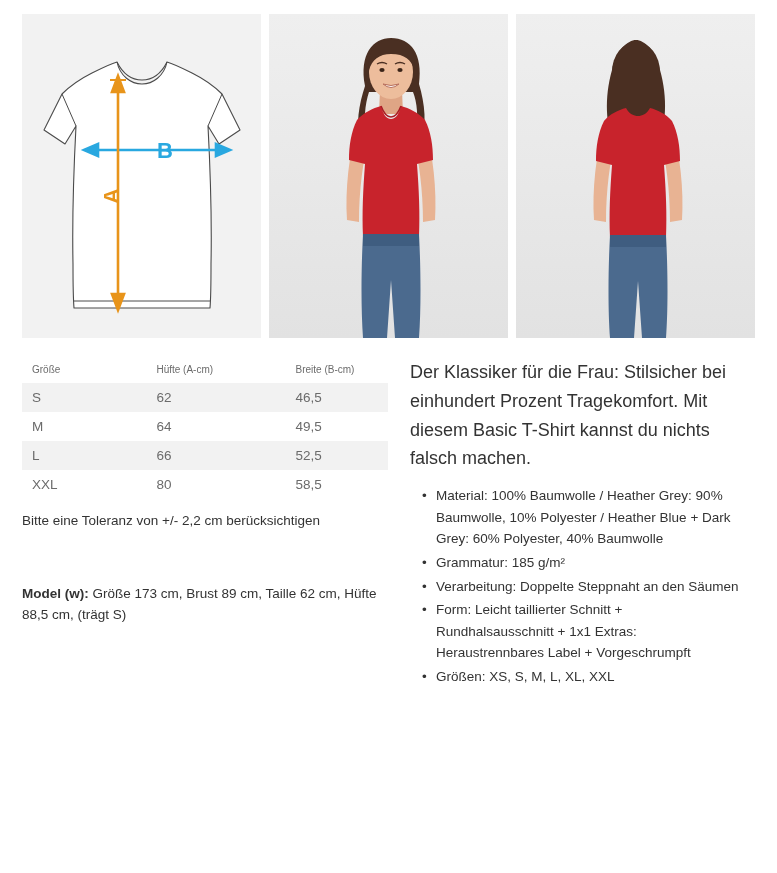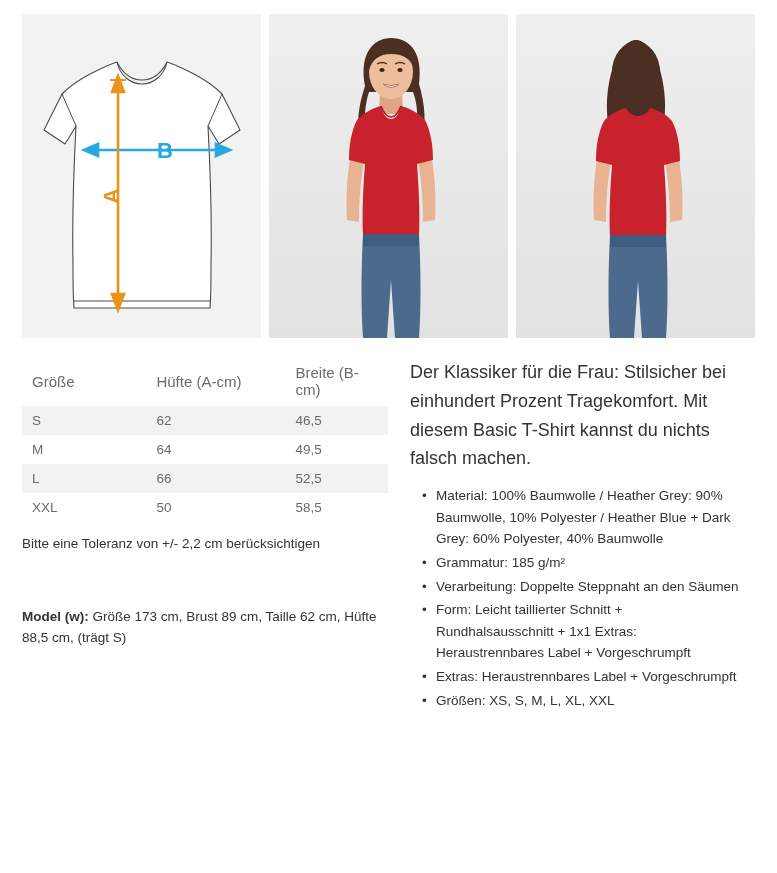--- a/index.html
+++ b/index.html
@@ -70,21 +70,21 @@
     width: 366px;
     font-size: 13.5px;
     color: #6b6b6b;
   }
   table.size-table th {
     text-align: left;
     font-weight: normal;
     color: #6b6b6b;
     padding: 8px 10px 8px 10px;
     background: #ffffff;
-    font-size: 15px;
+    font-size: 10px;
   }
   table.size-table td {
     padding: 7px 10px 7px 10px;
     font-size: 13.5px;
   }
   table.size-table tbody tr:nth-child(odd) td {
     background: #f2f2f2;
   }
   table.size-table tbody tr:nth-child(even) td {
     background: #ffffff;
@@ -296,38 +296,37 @@
             <td>64</td>
             <td>49,5</td>
           </tr>
           <tr>
             <td>L</td>
             <td>66</td>
             <td>52,5</td>
           </tr>
           <tr>
             <td>XXL</td>
-            <td>50</td>
+            <td>80</td>
             <td>58,5</td>
           </tr>
         </tbody>
       </table>
 
       <div class="tolerance">Bitte eine Toleranz von +/- 2,2 cm berücksichtigen</div>
 
       <div class="model-info">
         <b>Model (w):</b><span> Größe 173 cm, Brust 89 cm, Taille 62 cm, Hüfte 88,5 cm, (trägt S)</span>
       </div>
     </div>
 
     <div class="right-col">
       <p class="desc-intro">Der Klassiker für die Frau: Stilsicher bei einhundert Prozent Tragekomfort. Mit diesem Basic T-Shirt kannst du nichts falsch machen.</p>
       <ul class="features">
         <li>Material: 100% Baumwolle / Heather Grey: 90% Baumwolle, 10%  Polyester / Heather Blue + Dark Grey: 60% Polyester, 40% Baumwolle</li>
         <li>Grammatur: 185 g/m²</li>
         <li>Verarbeitung: Doppelte Steppnaht an den Säumen</li>
         <li>Form: Leicht taillierter Schnitt + Rundhalsausschnitt + 1x1 Extras: Heraustrennbares Label + Vorgeschrumpft</li>
-        <li>Extras: Heraustrennbares Label + Vorgeschrumpft</li>
         <li>Größen: XS, S, M, L, XL, XXL</li>
       </ul>
     </div>
   </div>
 </div>
 
 </body></html>

